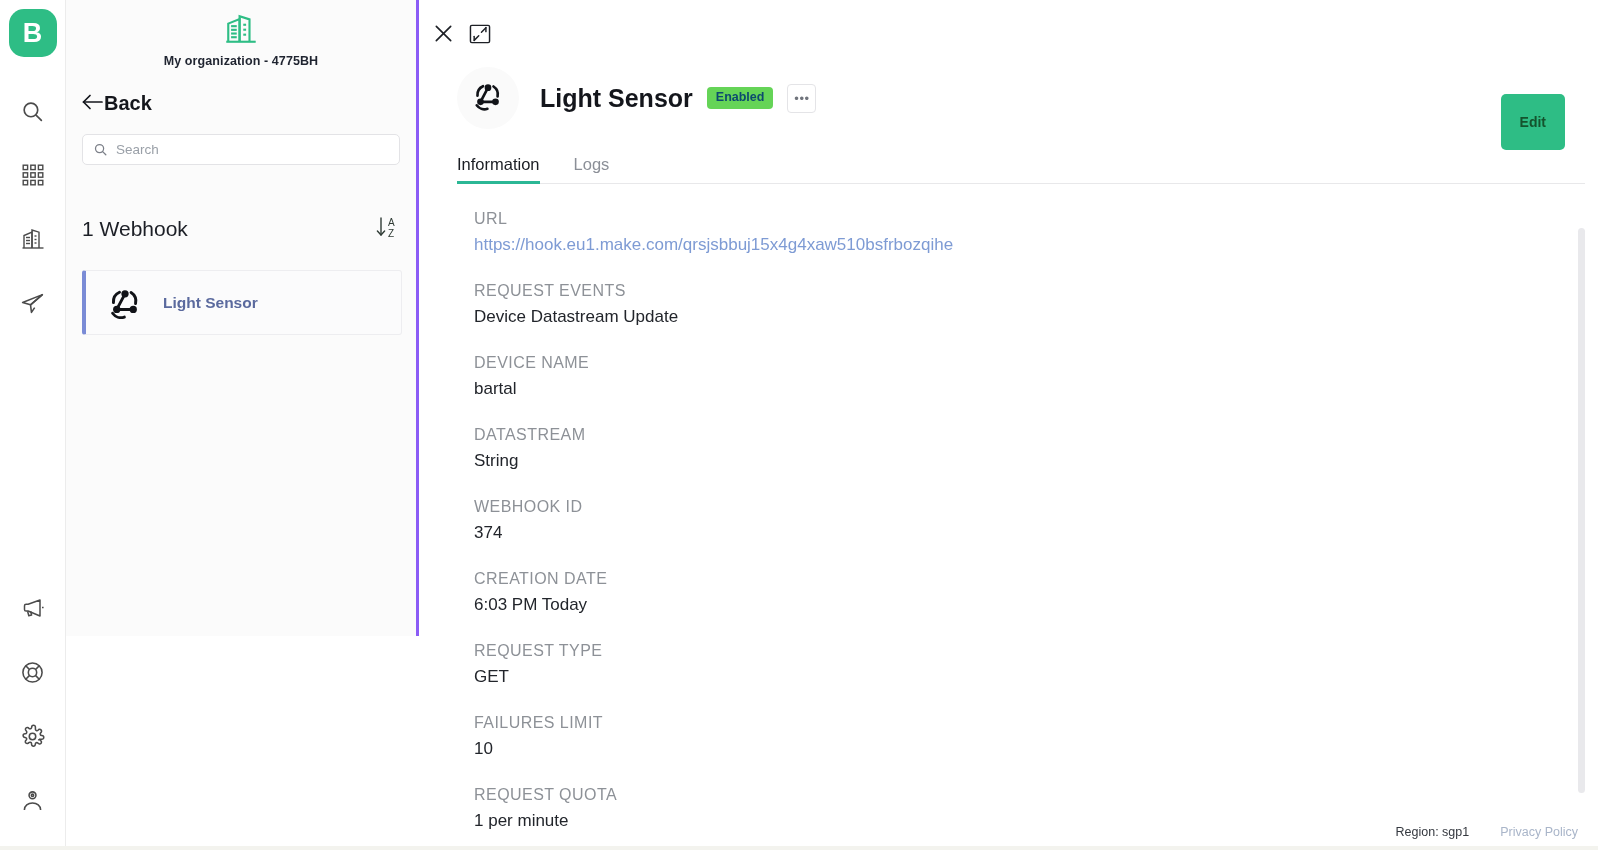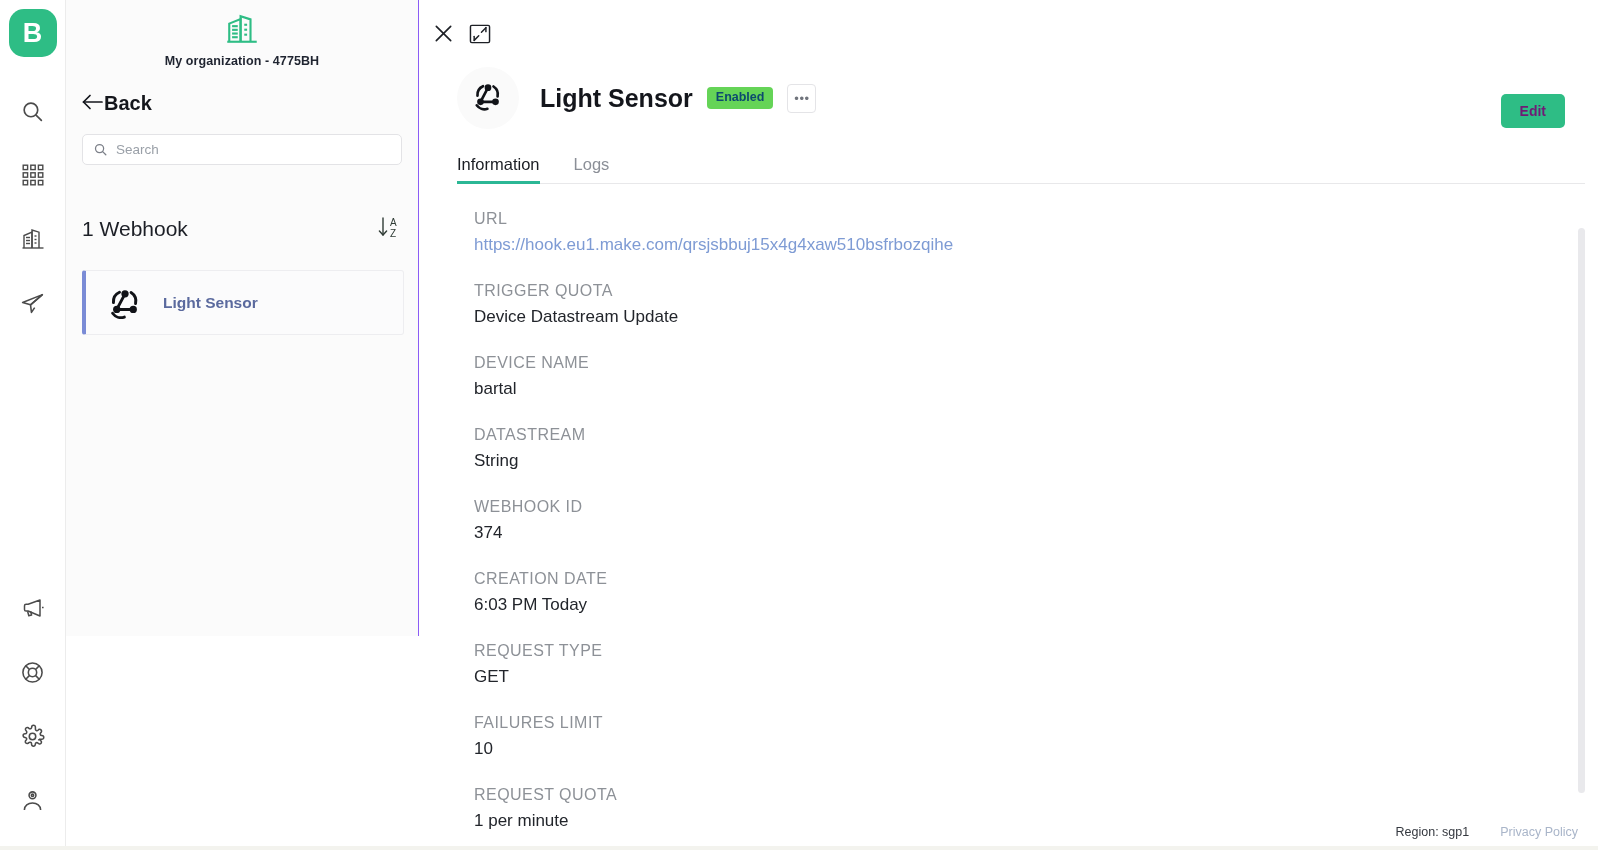--- a/index.html
+++ b/index.html
@@ -33,21 +33,21 @@
     display: flex; align-items: center; justify-content: center;
     color: #4b4b4b;
   }
   .rail-icon svg { display: block; }
   .rail-spacer { flex: 1 1 auto; }
 
   
   .listpanel {
     width: 353px; flex: 0 0 353px; height: 636px;
     background: #fbfbfb;
-    border-right: 1px solid #8b5cf6;
+    border-right: 3px solid #8b5cf6;
     position: relative;
   }
   .org {
     padding-top: 12px;
     display: flex; flex-direction: column; align-items: center;
   }
   .org-icon { color: #2ebd85; }
   .org-name {
     font-size: 12.5px; font-weight: bold; color: #1f2430;
     margin-top: 4px; letter-spacing: .1px;
@@ -128,24 +128,24 @@
   }
   .dots-btn {
     width: 29px; height: 29px;
     border: 1px solid #e4e4e7; border-radius: 4px;
     background: #fff;
     display: flex; align-items: center; justify-content: center;
     color: #70747c; font-size: 13px; letter-spacing: .5px;
   }
   .edit-btn {
     position: absolute; top: 94px; right: 33px;
-    background: #2ebd85; color: #701a75;
+    background: #2ebd85; color: #14532d;
     font-weight: bold; font-size: 14px;
     border: 0; border-radius: 5px;
-    padding: 9px 19px; cursor: pointer;
+    padding: 20px 19px; cursor: pointer;
     font-family: "Liberation Sans", sans-serif;
   }
 
   .tabs {
     margin: 26px 0 0 38px;
     display: flex; gap: 34px;
     border-bottom: 1px solid #e8e8ea;
     width: 1128px;
   }
   .tab {
@@ -415,21 +415,21 @@
       <div class="tab active">Information</div>
       <div class="tab">Logs</div>
     </div>
 
     <div class="fields">
       <div class="field">
         <div class="field-label">URL</div>
         <a class="field-value link" href="#" style="text-decoration:none;">https://hook.eu1.make.com/qrsjsbbuj15x4g4xaw510bsfrbozqihe</a>
       </div>
       <div class="field">
-        <div class="field-label">TRIGGER QUOTA</div>
+        <div class="field-label">REQUEST EVENTS</div>
         <div class="field-value">Device Datastream Update</div>
       </div>
       <div class="field">
         <div class="field-label">DEVICE NAME</div>
         <div class="field-value">bartal</div>
       </div>
       <div class="field">
         <div class="field-label">DATASTREAM</div>
         <div class="field-value">String</div>
       </div>

